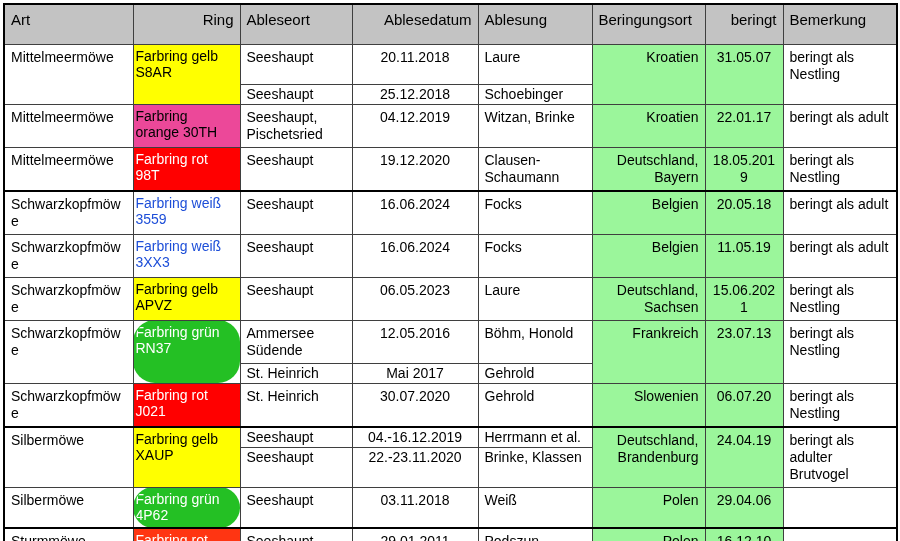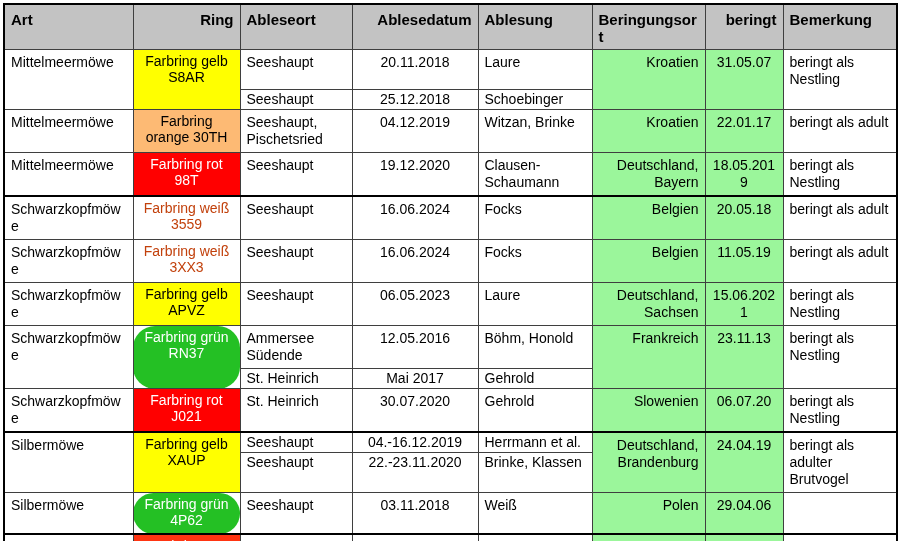--- a/index.html
+++ b/index.html
@@ -1,31 +1,31 @@
 <!DOCTYPE html>
 <html><head>
 <meta charset="utf-8">
 <style>
   html,body {margin:0; padding:0; background:#ffffff;}
   body {width:900px; height:541px; overflow:hidden; font-family:"Liberation Sans", sans-serif;}
   .wrap {padding:3px 0 0 3px;}
   table {border-collapse:collapse; table-layout:fixed; width:894px; border:2px solid #000; font-size:14px; color:#000;}
   th, td {border:1px solid #3f3f3f; vertical-align:top; padding:4px 6px; line-height:17px; overflow:hidden; word-wrap:break-word;}
-  thead th {background:#c3c3c3; font-weight:bold; text-align:left; font-size:15px; padding-top:6px;}
+  thead th {background:#c3c3c3; font-weight:normal; text-align:left; font-size:15px; padding-top:6px;}
   th.center {text-align:right;}
   td.c-datum, td.c-bdat {text-align:center;margin-left:20px;}
-  td.c-ring {text-align:center; padding:3px 2px; line-height:16px;}
+  td.c-ring {text-align:left; padding:3px 2px; line-height:16px;}
   tr.group-start td {border-top:2px solid #000;}
   td.tight {padding-top:1px; padding-bottom:1px;}
   .ring-gelb   {background:#ffff00; color:#000;}
-  .ring-orange {background:#fdba74; color:#000;}
+  .ring-orange {background:#ec4899; color:#000;}
   .ring-rot    {background:#ff0000; color:#fff;}
   .ring-rot2   {background:#ff3512; color:#fff;}
   .ring-gruen  {background:#24c024; color:#fff;border-radius:22px;}
-  .ring-weiss  {background:#ffffff; color:#c2410c;}
+  .ring-weiss  {background:#ffffff; color:#1d4ed8;}
   .loc {background:#9bf69b;text-align:right;}
   td.c-bem.narrow {padding-right:6px;}
 </style>
 </head>
 <body>
 
 <div class="wrap">
 <table>
   <colgroup>
     <col style="width:129px">
@@ -143,21 +143,21 @@
     <tr style="height:38px">
       <td rowspan="2" class="c-art">Schwarzkopfmöwe</td>
       <td rowspan="2" class="c-ring ring-gruen">
         <div>Farbring grün</div>
         <div>RN37</div>
       </td>
       <td class="c-ort">Ammersee Südende</td>
       <td class="c-datum">12.05.2016</td>
       <td class="c-wer">Böhm, Honold</td>
       <td rowspan="2" class="c-bort loc">Frankreich</td>
-      <td rowspan="2" class="c-bdat loc">23.11.13</td>
+      <td rowspan="2" class="c-bdat loc">23.07.13</td>
       <td rowspan="2" class="c-bem">beringt als Nestling</td>
     </tr>
     <tr style="height:19px">
       <td class="c-ort tight">St. Heinrich</td>
       <td class="c-datum tight">Mai 2017</td>
       <td class="c-wer tight">Gehrold</td>
     </tr>
 
     <tr style="height:39px">
       <td class="c-art">Schwarzkopfmöwe</td>

